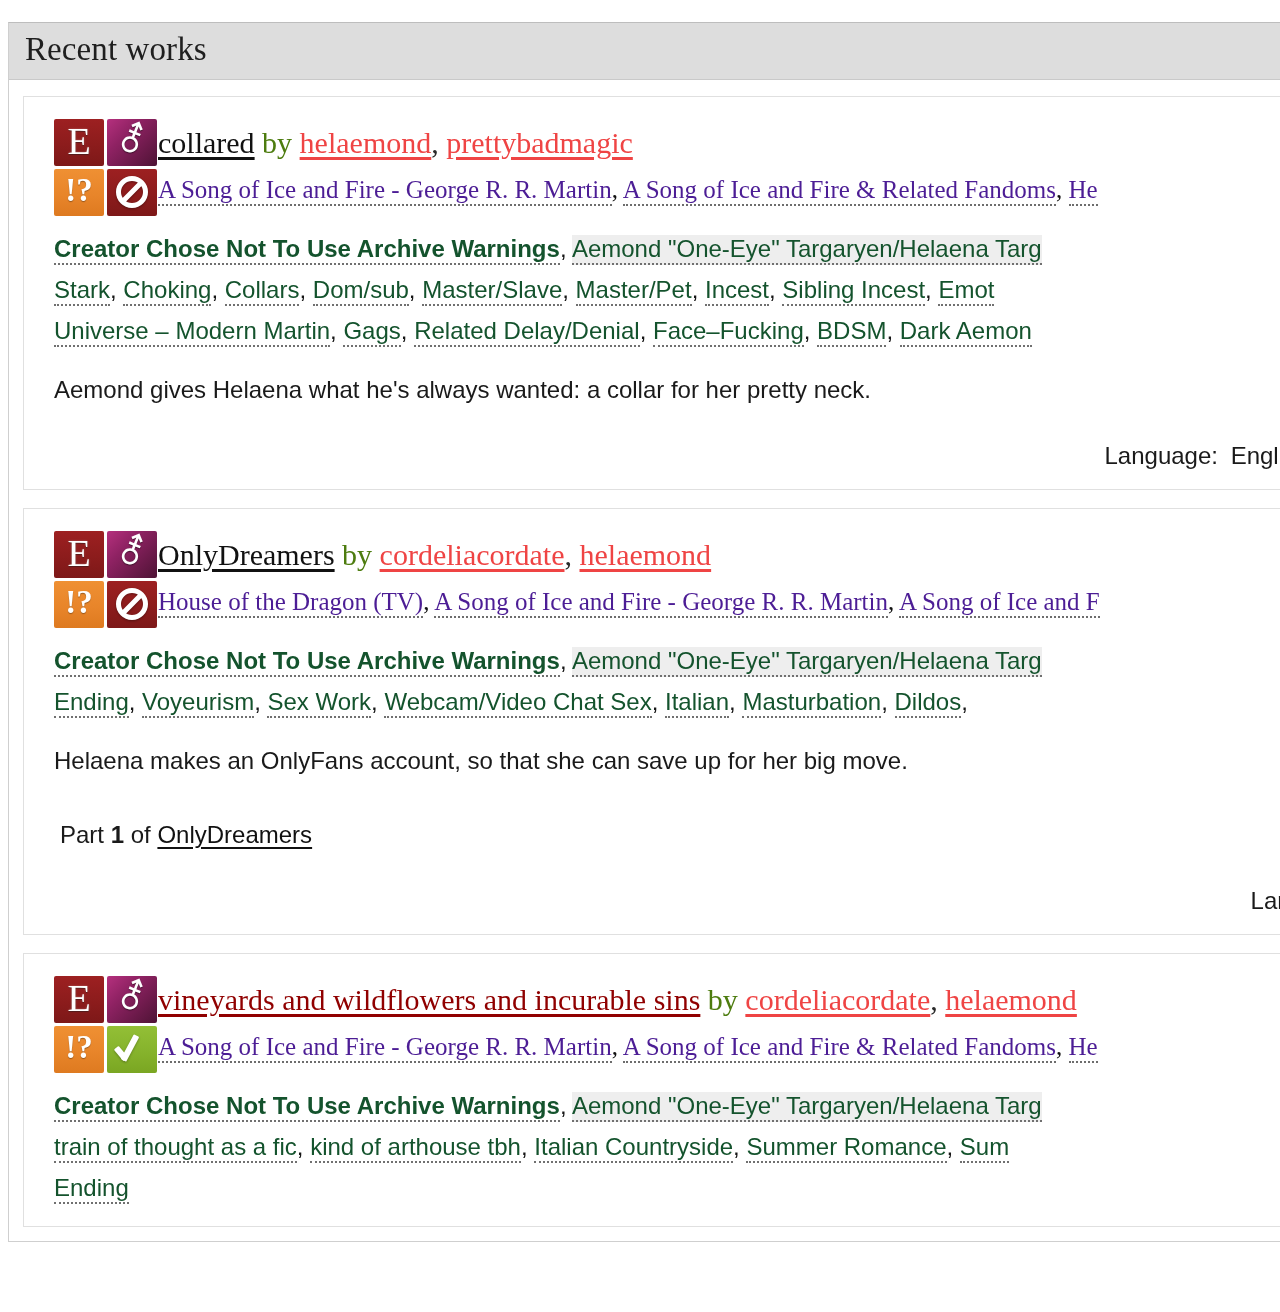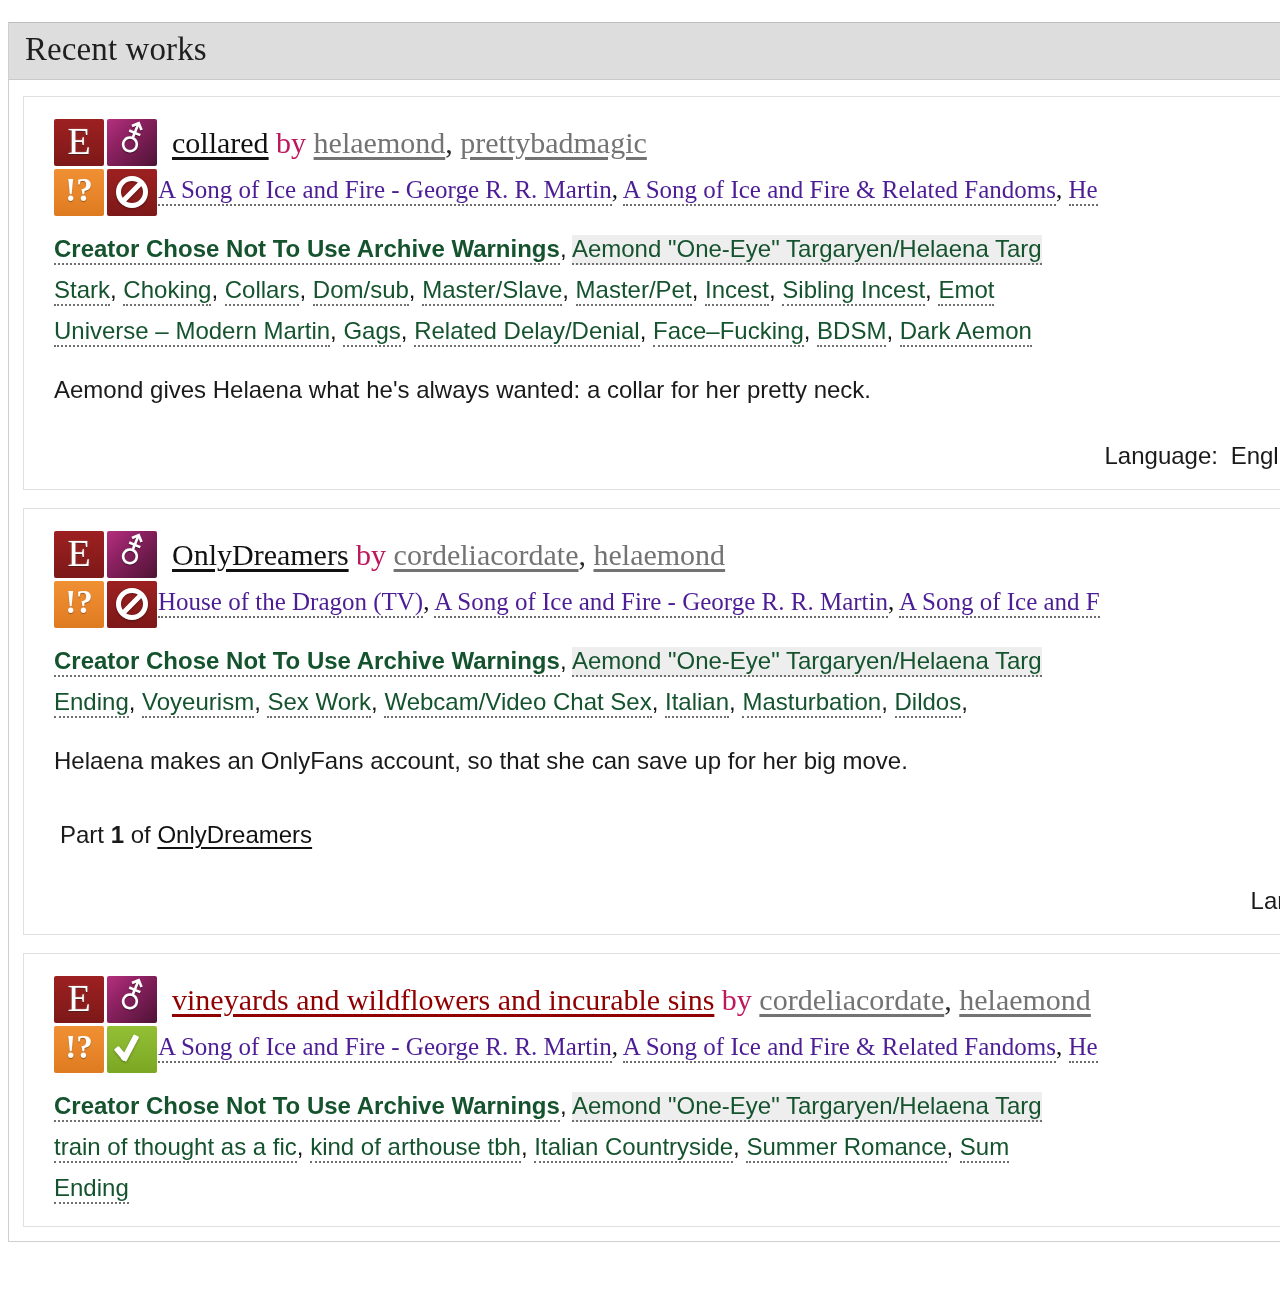--- a/index.html
+++ b/index.html
@@ -173,31 +173,30 @@
   }
   .work-title-line {
     font-size: 30px;
     line-height: 48px;
     font-family: "Liberation Serif", serif;
   }
   .work-title-line a.title {
     color: #900000;
     text-decoration: underline;
     text-underline-offset: 4px;
-    margin-left: 14px;
   }
   .work-title-line a.title.unvisited {
     color: #111111;
   }
   .work-title-line .by {
-    color: #be185d;
+    color: #4d7c0f;
     text-decoration: none;
   }
   .work-title-line a.author {
-    color: #737373;
+    color: #ef4444;
     text-decoration: underline;
     text-underline-offset: 4px;
   }
   .fandoms {
     font-size: 25px;
     line-height: 46px;
     font-family: "Liberation Serif", serif;
   }
   .fandoms a {
     color: #4c1d95;

